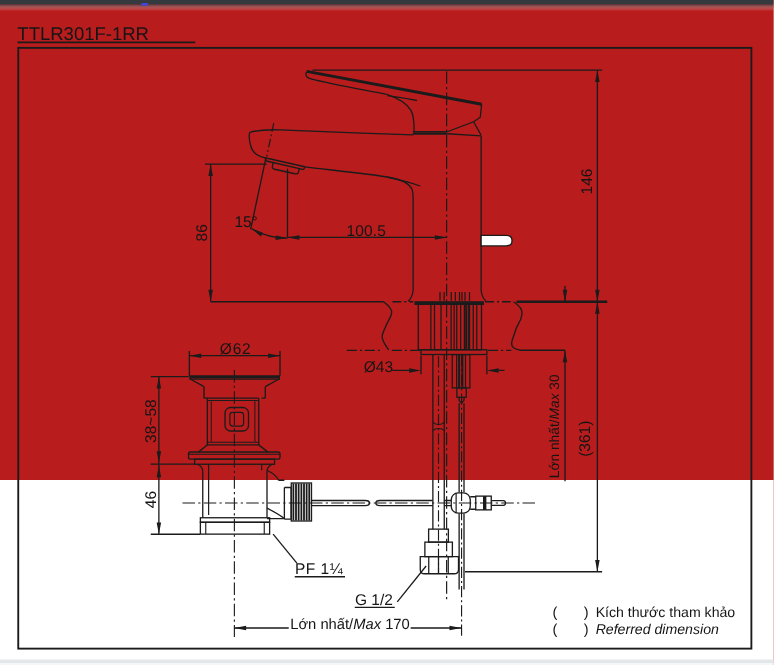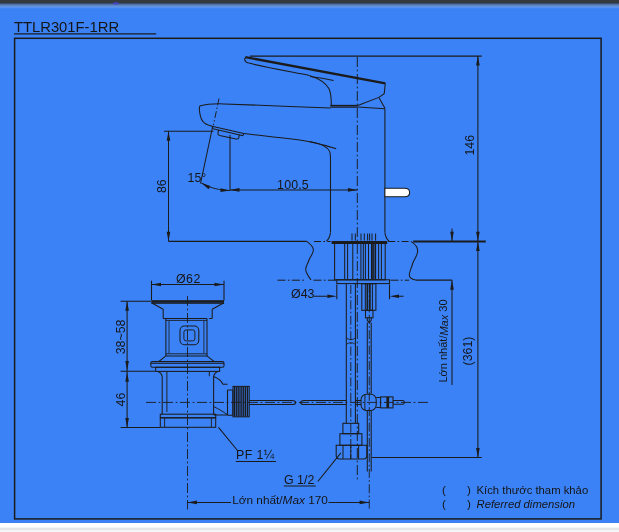--- a/index.html
+++ b/index.html
@@ -1,17 +1,17 @@
 <!DOCTYPE html>
 <html><head>
 <meta charset="utf-8">
 <style>
 html,body{margin:0;padding:0;}
 body{width:619px;height:532px;background:#ffffff;font-family:"Liberation Sans",sans-serif;overflow:hidden;}
-.page{position:relative;width:619px;height:523px;background:#3b82f6;}
+.page{position:relative;width:619px;height:384px;background:#b91c1c;}
 svg text{fill:#151515;}
 </style>
 </head>
 <body>
 <div class="page">
 <svg width="619" height="532" viewBox="0 0 619 532" fill="none" stroke-linecap="butt">
 <defs>
 <linearGradient id="topshadow" x1="0" y1="0" x2="0" y2="1">
 <stop offset="0" stop-color="#41464a" stop-opacity="0.75"></stop>
 <stop offset="1" stop-color="#ffffff" stop-opacity="0"></stop>

